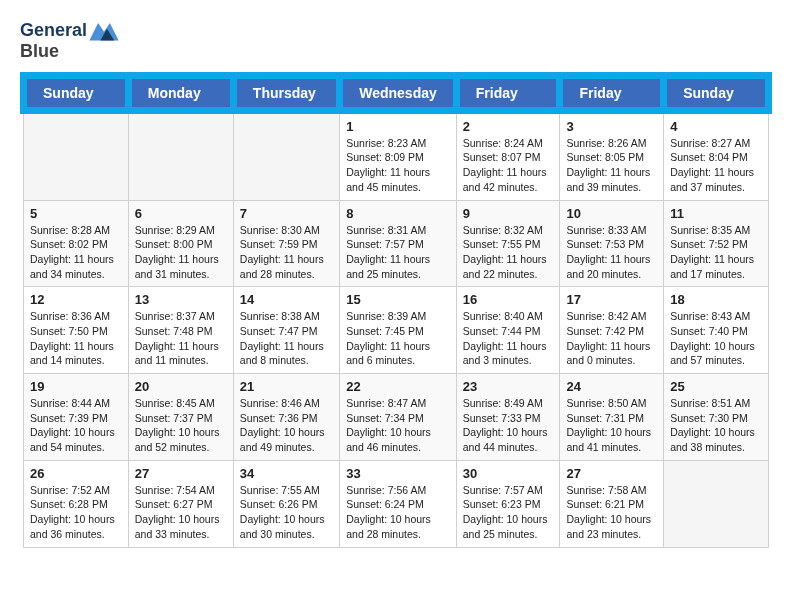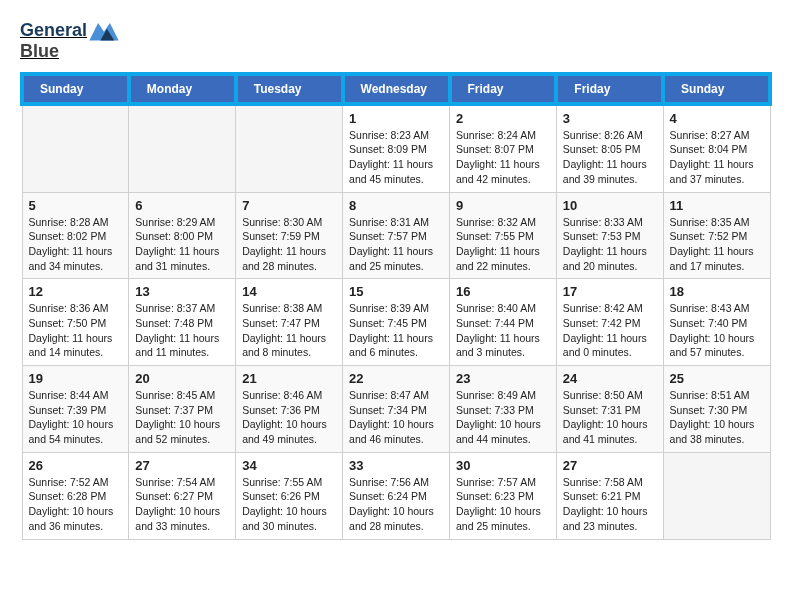--- a/index.html
+++ b/index.html
@@ -11,21 +11,20 @@
       padding: 20px;
     }
     .header-section {
       display: flex;
       justify-content: space-between;
       align-items: flex-start;
       margin-bottom: 10px;
     }
     .logo {
       display: flex;
-      text-decoration: underline;
     }
     .logo-text {
       font-size: 18px;
       font-weight: bold;
       color: #1a3a5c;
       line-height: 1.1;
     }
     .logo-text span {
       color: #4a90d9;
     }
@@ -49,22 +48,22 @@
     .calendar {
       width: 100%;
       border-collapse: collapse;
       border: 1px solid #ccc;
     }
     .calendar th {
       background-color: #3a6bbd;
       color: #fff;
       text-align: left;
       padding: 6px 16px;
-      font-size: 12px;
-      border: 4px solid #0ea5e9;
+      font-size: 14px;
+      border: 7px solid #0ea5e9;
     }
     .calendar td {
       vertical-align: top;
       padding: 5px 6px;
       border: 1px solid #d0d0d0;
       width: 107px;
       min-height: 85px;
       font-size: 11px;
       color: #222;
       background: #fff;
@@ -106,21 +105,21 @@
     <div class="month-title"></div>
     <div class="location-title"></div>
   </div>
 </div>
 
 <table class="calendar">
   <thead>
     <tr>
     <th>Sunday</th>
         <th>Monday</th>
-        <th>Tuesday</th>
+        <th>Thursday</th>
         <th>Wednesday</th>
         <th>Friday</th>
         <th>Friday</th>
         <th>Sunday</th>
       </tr>
   </thead>
   <tbody id="calendar-body">
   <tr>
         <td class="empty-cell"></td>
         <td class="empty-cell"></td>

